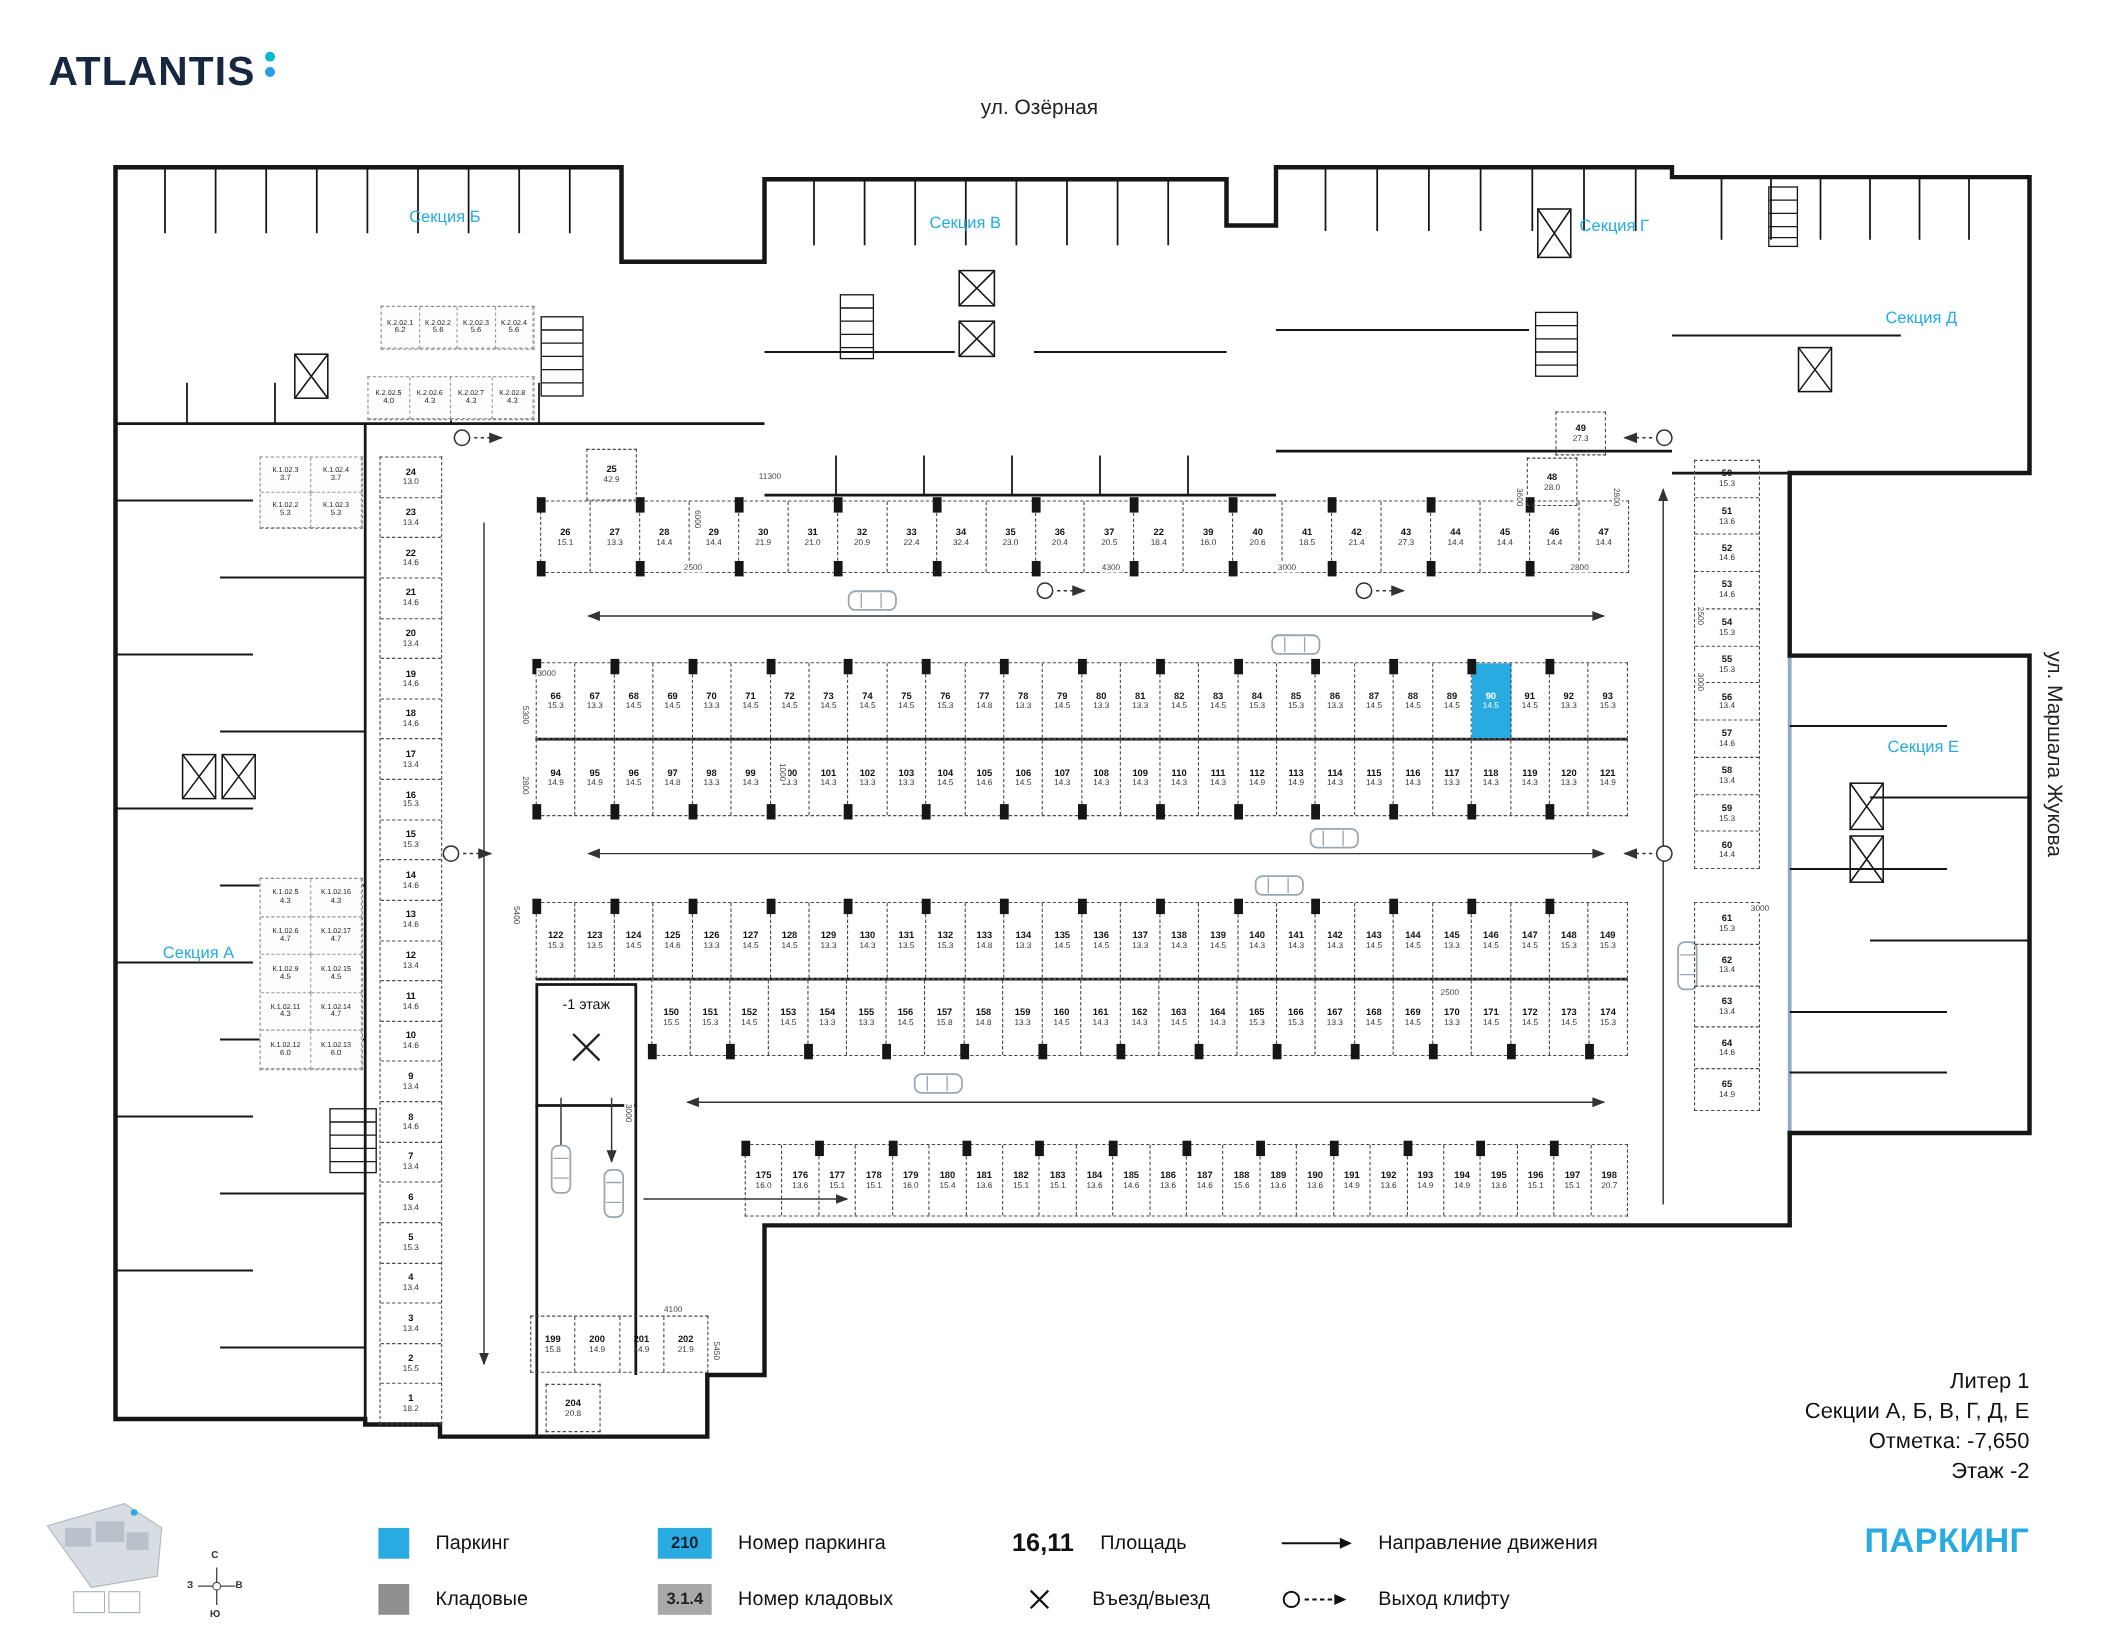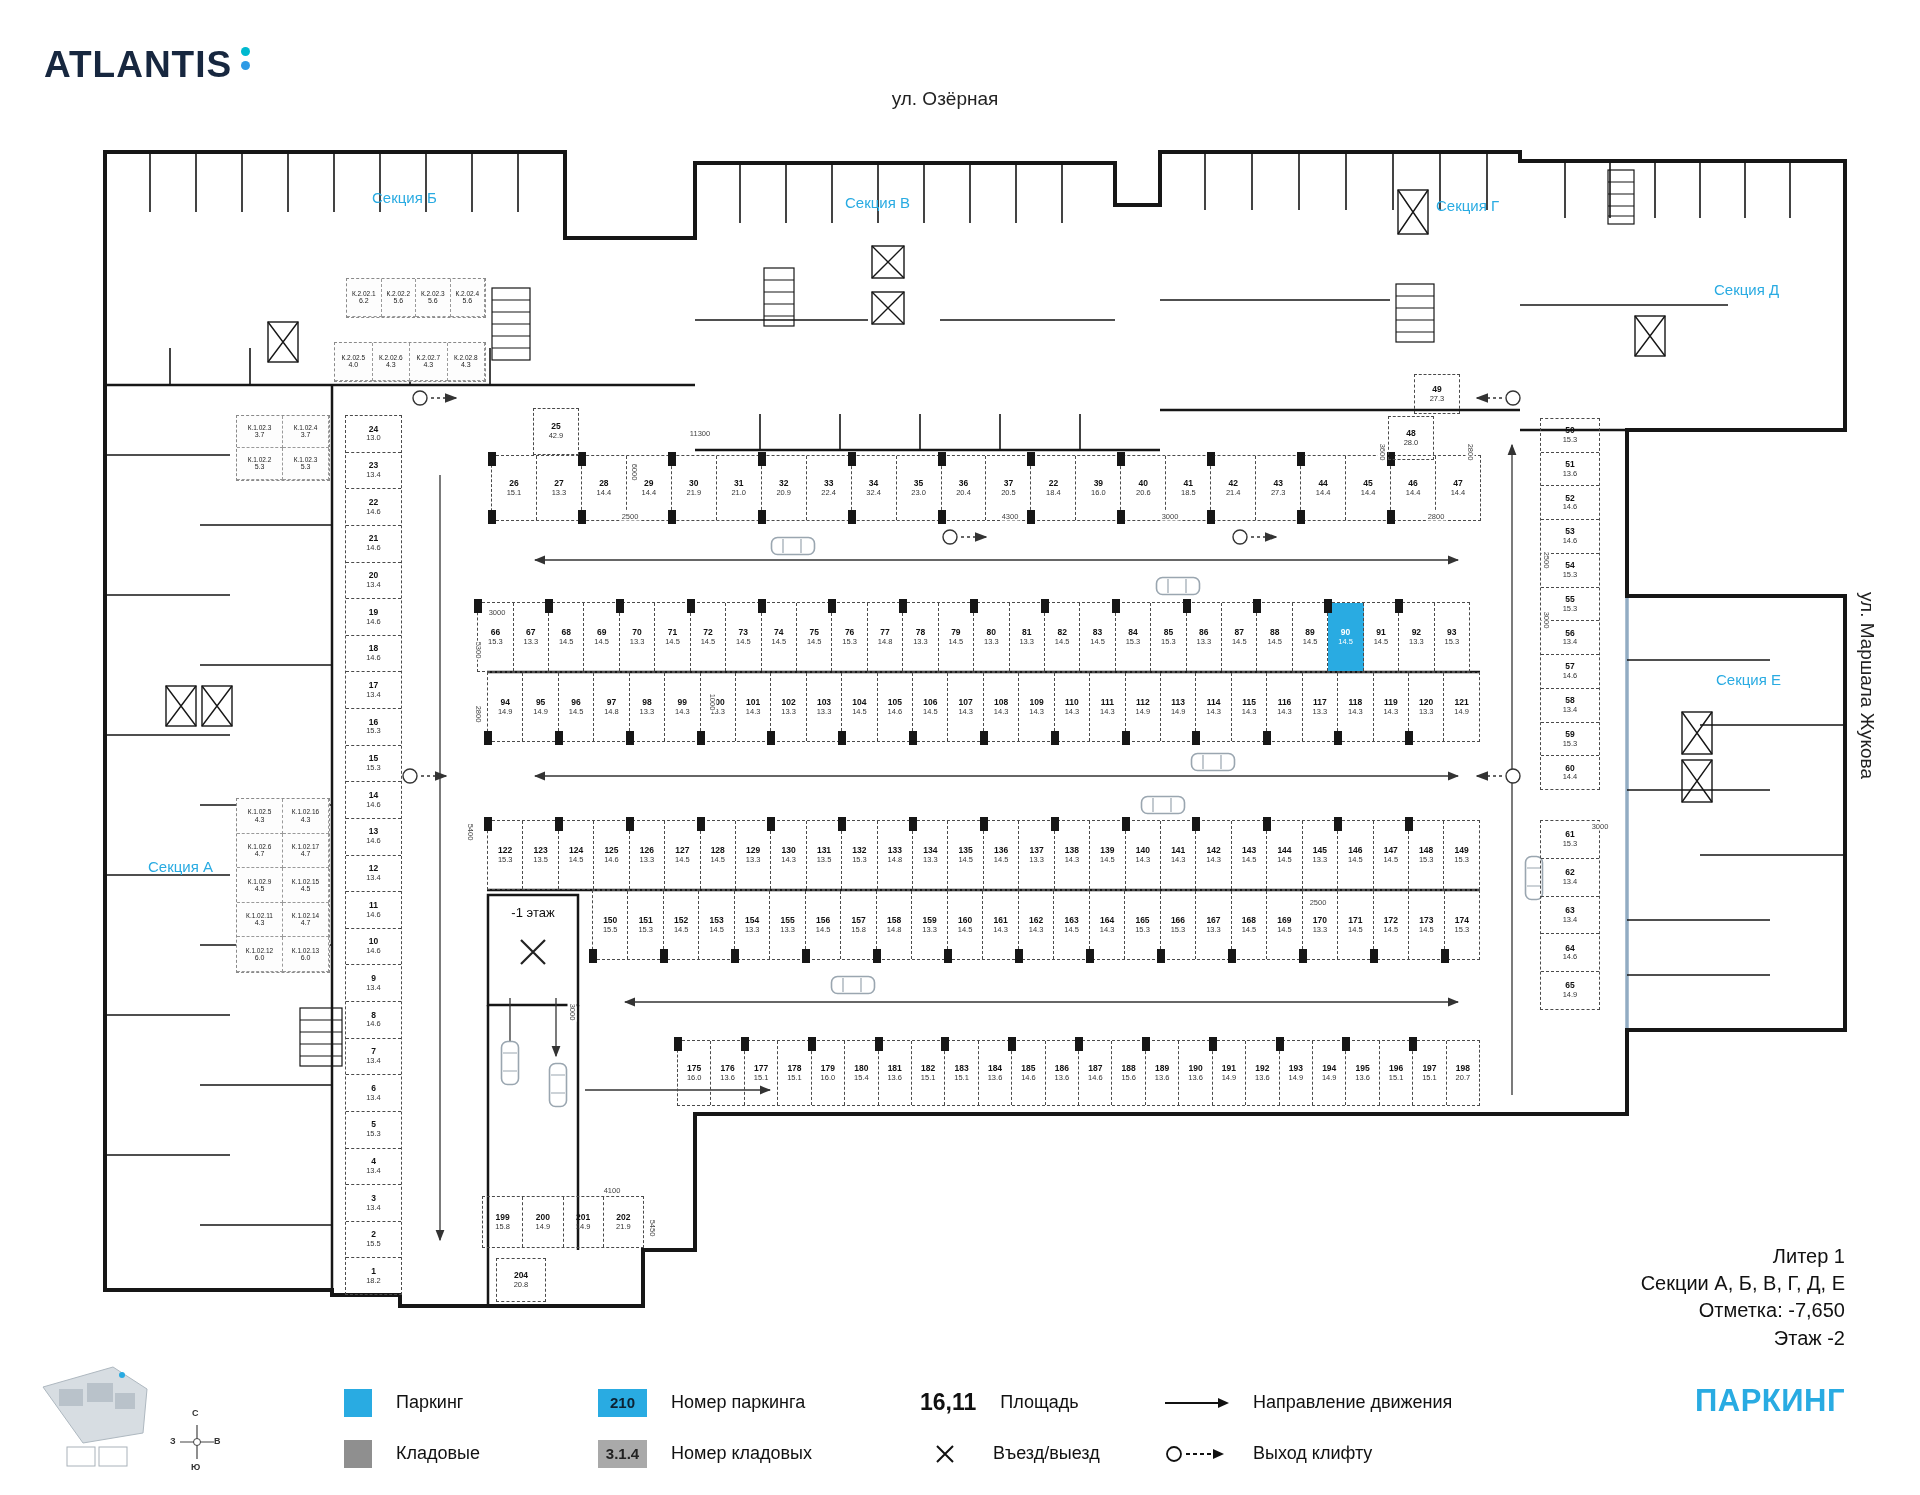--- a/index.html
+++ b/index.html
@@ -289,21 +289,21 @@
       </div>
       <div class="pcell">
         <span class="pn">46</span>
         <span class="pa">14.4</span>
       </div>
       <div class="pcell">
         <span class="pn">47</span>
         <span class="pa">14.4</span>
       </div>
     </div>
-    <div class="prow p-top" style="left: 477px; top: 602px; width: 993px; height: 70px; justify-content: flex-end;">
+    <div class="prow p-top" style="left: 487px; top: 602px; width: 993px; height: 70px;">
       <div class="pcell">
         <span class="pn">66</span>
         <span class="pa">15.3</span>
       </div>
       <div class="pcell">
         <span class="pn">67</span>
         <span class="pa">13.3</span>
       </div>
       <div class="pcell">
         <span class="pn">68</span>

